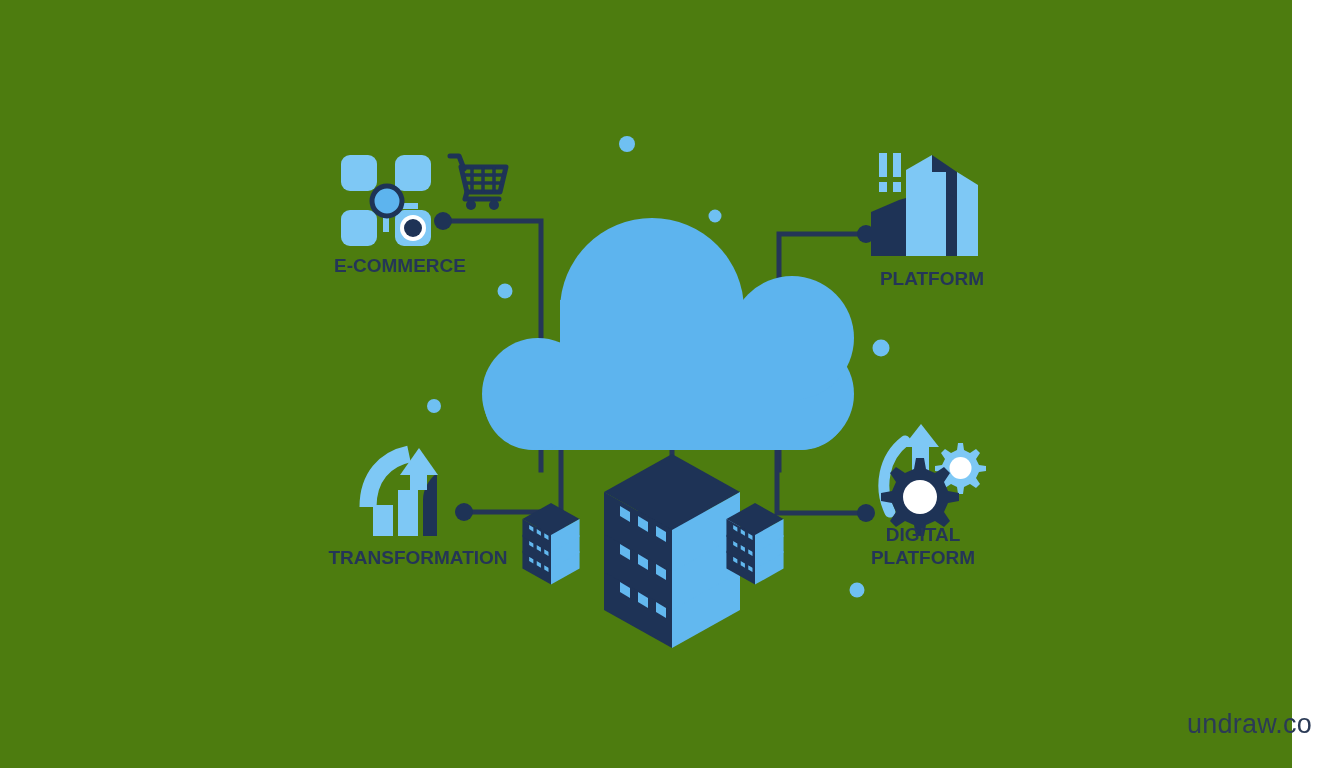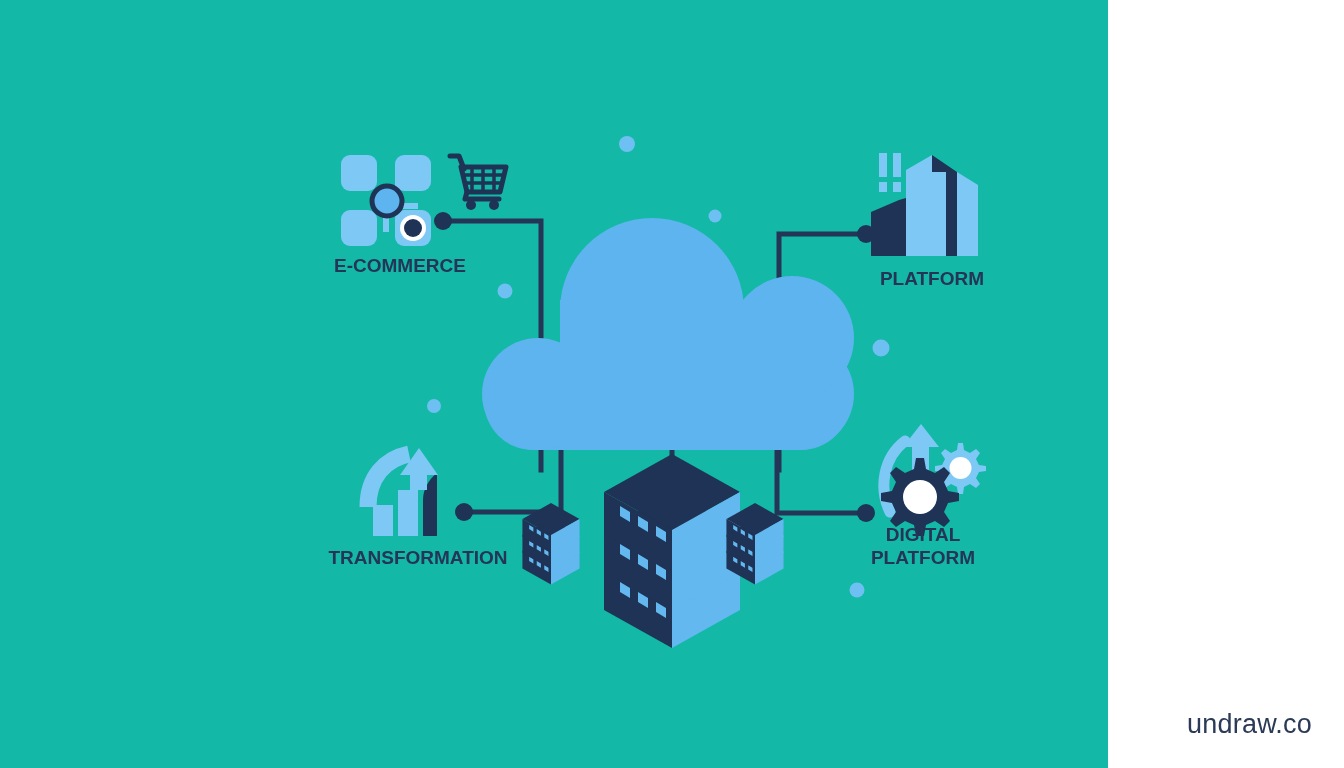--- a/index.html
+++ b/index.html
@@ -11,23 +11,23 @@
     width: 1344px;
     height: 768px;
     overflow: hidden;
     font-family: "Liberation Sans", sans-serif;
     position: relative;
   }
   #stage {
     position: absolute;
     left: 0;
     top: 0;
-    width: 1108px;
+    width: 1292px;
     height: 768px;
-    background: #14b8a6;
+    background: #4d7c0f;
   }
   #diagram {
     position: absolute;
     left: 0;
     top: 0;
     width: 1344px;
     height: 768px;
     display: block;
   }
   .label-text {

